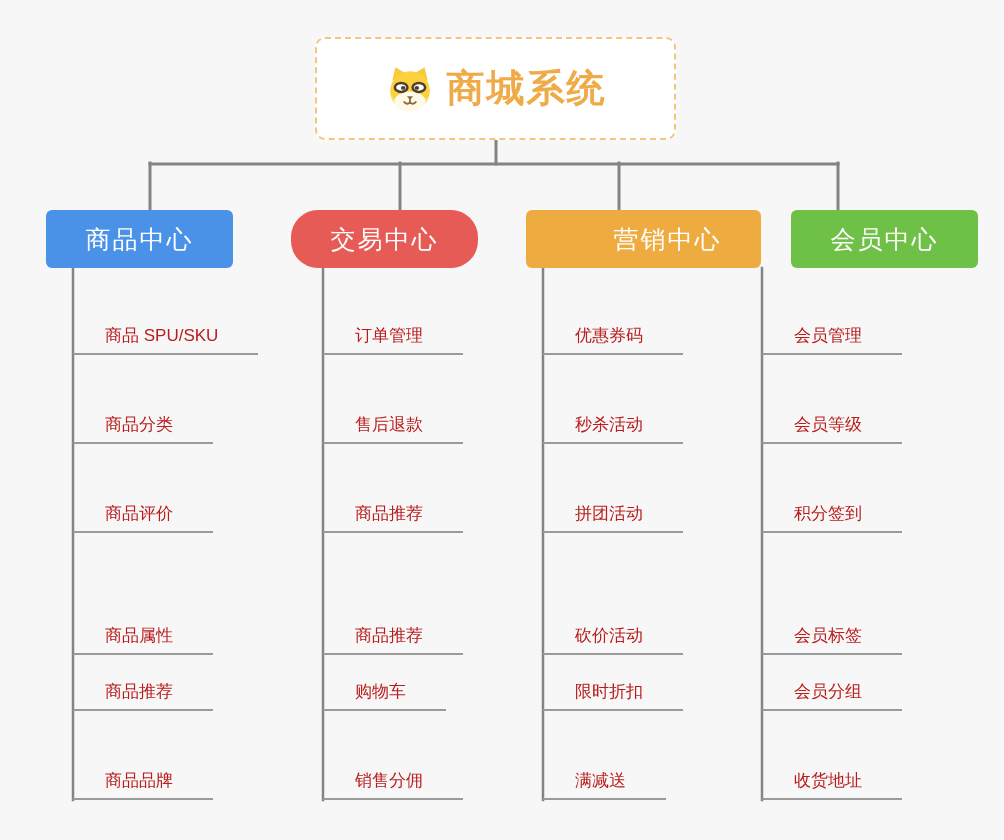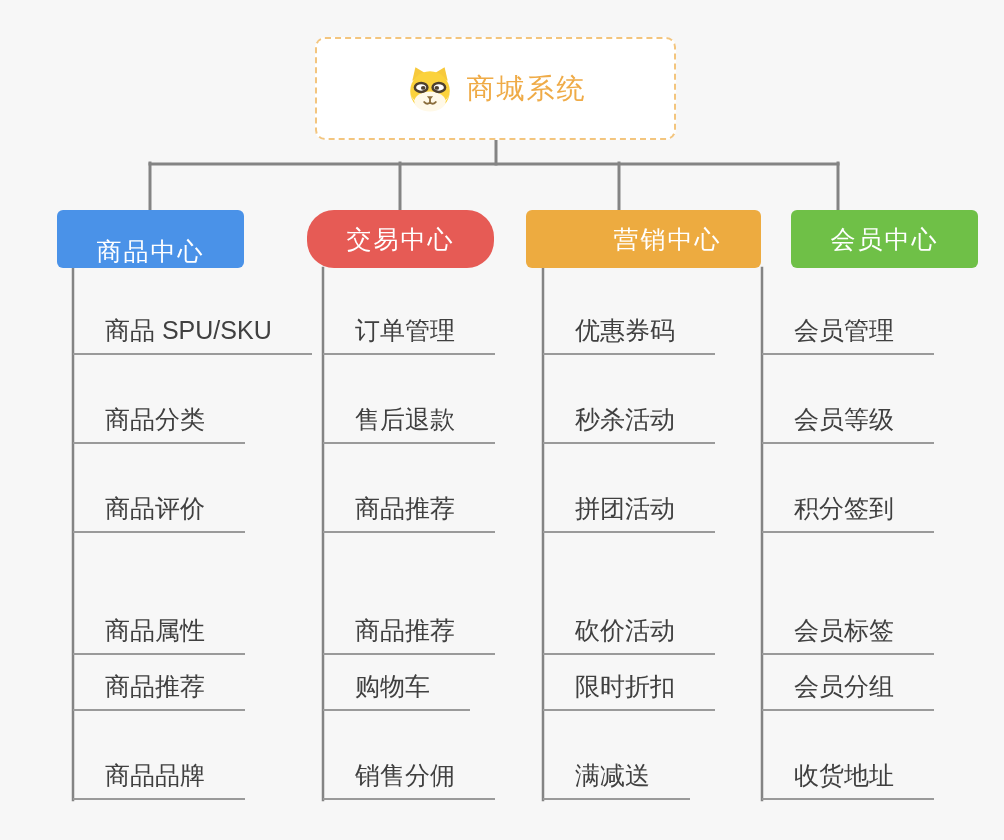--- a/index.html
+++ b/index.html
@@ -9,46 +9,46 @@
     font-family:"Liberation Sans","DejaVu Sans",sans-serif;
   }
   #connector-svg{position:absolute;left:0;top:0;width:1004px;height:840px;}
 
   
   .root-node{
     position:absolute;left:315px;top:37px;width:361px;height:103px;
     background:#FFFFFF;border:2px dashed #F3C57E;border-radius:10px;
     box-sizing:border-box;display:flex;align-items:center;justify-content:center;gap:12px;
   }
-  .root-label{font-size:28px;font-weight:400;letter-spacing:2px;text-align:center;}
+  .root-label{font-size:38px;font-weight:700;letter-spacing:2px;text-align:center;}
 
   
   .branch-box{
     position:absolute;top:210px;width:187px;height:58px;border-radius:6px;
     display:flex;align-items:center;justify-content:center;
     color:#FFFFFF;font-size:25px;letter-spacing:2px;
   }
-  .branch-box.b0{left:57px;align-items:flex-end;}
-  .branch-box.b1{left:307px;border-radius:27px;}
+  .branch-box.b0{left:46px;}
+  .branch-box.b1{left:291px;border-radius:27px;}
   .branch-box.b2{left:526px;padding-left:48px;}
   .branch-box.b3{left:744px;}
 
   
   .col{position:absolute;top:0;}
   .col.c0{left:73px;}
   .col.c1{left:323px;}
   .col.c2{left:543px;}
   .col.c3{left:762px;}
 
   .subtopic{
     position:absolute;left:0;height:42px;box-sizing:border-box;
     display:flex;align-items:flex-end;
     padding:0 40px 6px 32px;white-space:nowrap;
     border-bottom:2px solid #9A9A9A;
-    font-size:25px;color:#404040;
+    font-size:17px;color:#b91c1c;
   }
   .subtopic.r0{top:313px;}
   .subtopic.r1{top:402px;}
   .subtopic.r2{top:491px;}
   .subtopic.r3{top:613px;}
   .subtopic.r4{top:669px;}
   .subtopic.r5{top:758px;}
 </style>
 </head>
 <body>

